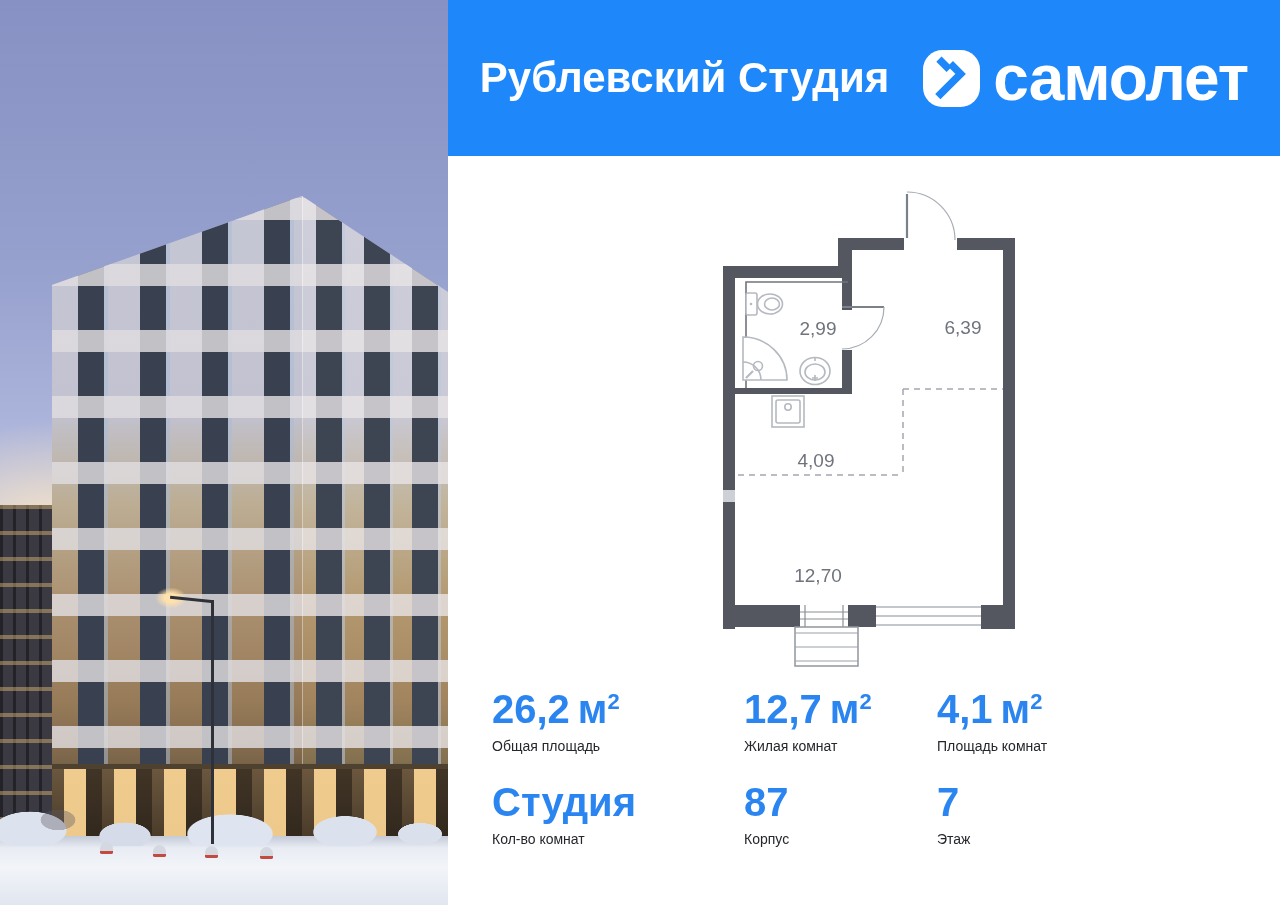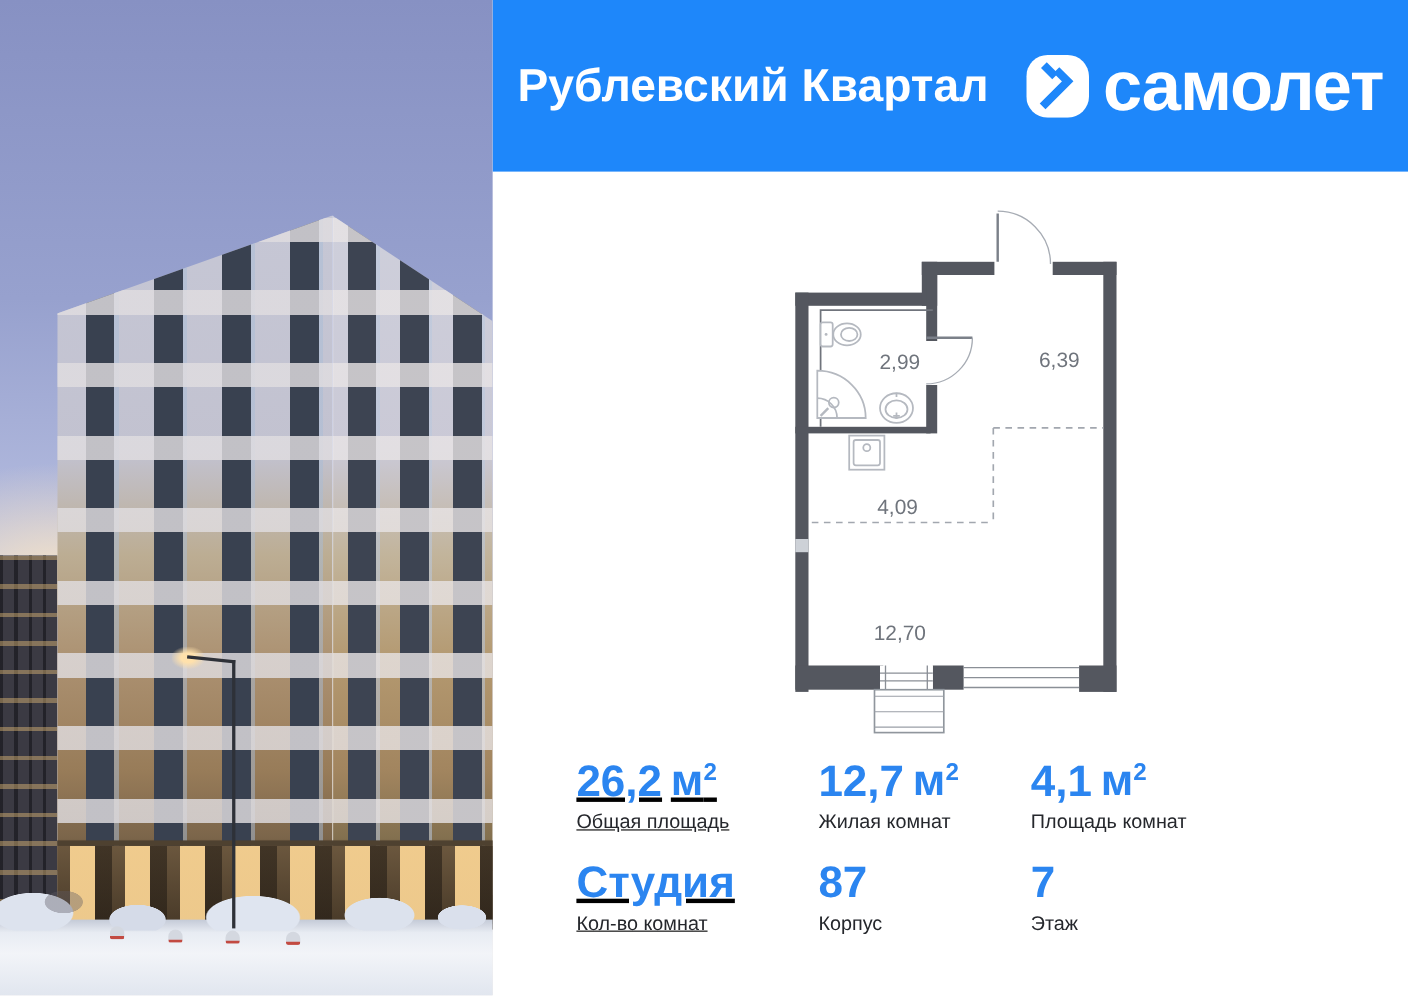--- a/index.html
+++ b/index.html
@@ -59,23 +59,23 @@
   .logo-icon{width:57px;height:57px;display:block;}
   .logo-word{font-size:64px;font-weight:700;color:#ffffff;letter-spacing:-1px;line-height:1;}
   
   .plan{position:absolute;left:715px;top:180px;width:310px;height:500px;}
   .plan text{font-family:"Liberation Sans",sans-serif;font-size:19px;fill:#6f747c;}
   
   .stat{position:absolute;width:200px;}
   .stat .num{font-size:40px;font-weight:700;color:#2b85f0;line-height:40px;white-space:nowrap;}
   .stat .num .unit{margin-left:.2em;}
   .stat .num .sup{font-size:55%;vertical-align:super;}
-  .stat .label{font-size:18px;color:#25272c;margin-top:7px;line-height:20px;}
+  .stat .label{font-size:14px;color:#25272c;margin-top:7px;line-height:20px;}
   .r1{top:682px;} .r2{top:782px;}
-  .c1{left:524px;text-decoration:underline;} .c2{left:744px;} .c3{left:937px;}
+  .c1{left:492px;} .c2{left:744px;} .c3{left:937px;}
 </style>
 </head>
 <body>
 
 <div class="photo">
   <div class="sky"></div>
   <div class="glow"></div>
   <div class="far-building"></div>
   <div class="facade-left"></div>
   <div class="facade-right"></div>
@@ -86,21 +86,21 @@
   <div class="bollard" style="left:100px;top:842px;"></div>
   <div class="bollard" style="left:153px;top:845px;"></div>
   <div class="bollard" style="left:205px;top:846px;"></div>
   <div class="bollard" style="left:260px;top:847px;"></div>
   <div class="lamp-glow"></div>
   <div class="lamp-arm"></div>
   <div class="lamp-pole"></div>
 </div>
 
 <div class="header">
-  <div class="project-title">Рублевский Квартал</div>
+  <div class="project-title">Рублевский Студия</div>
   <div class="logo">
     <svg class="logo-icon" viewBox="0 0 100 100">
       <rect x="0" y="0" width="100" height="100" rx="34" fill="#ffffff"></rect>
       <path d="M28 16 L46 34" stroke="#1e87fa" stroke-width="13" fill="none"></path>
       <path d="M26 82 L66 42 L48 24" stroke="#1e87fa" stroke-width="13" fill="none" stroke-linejoin="miter"></path>
     </svg>
     <div class="logo-word">самолет</div>
   </div>
 </div>
 

